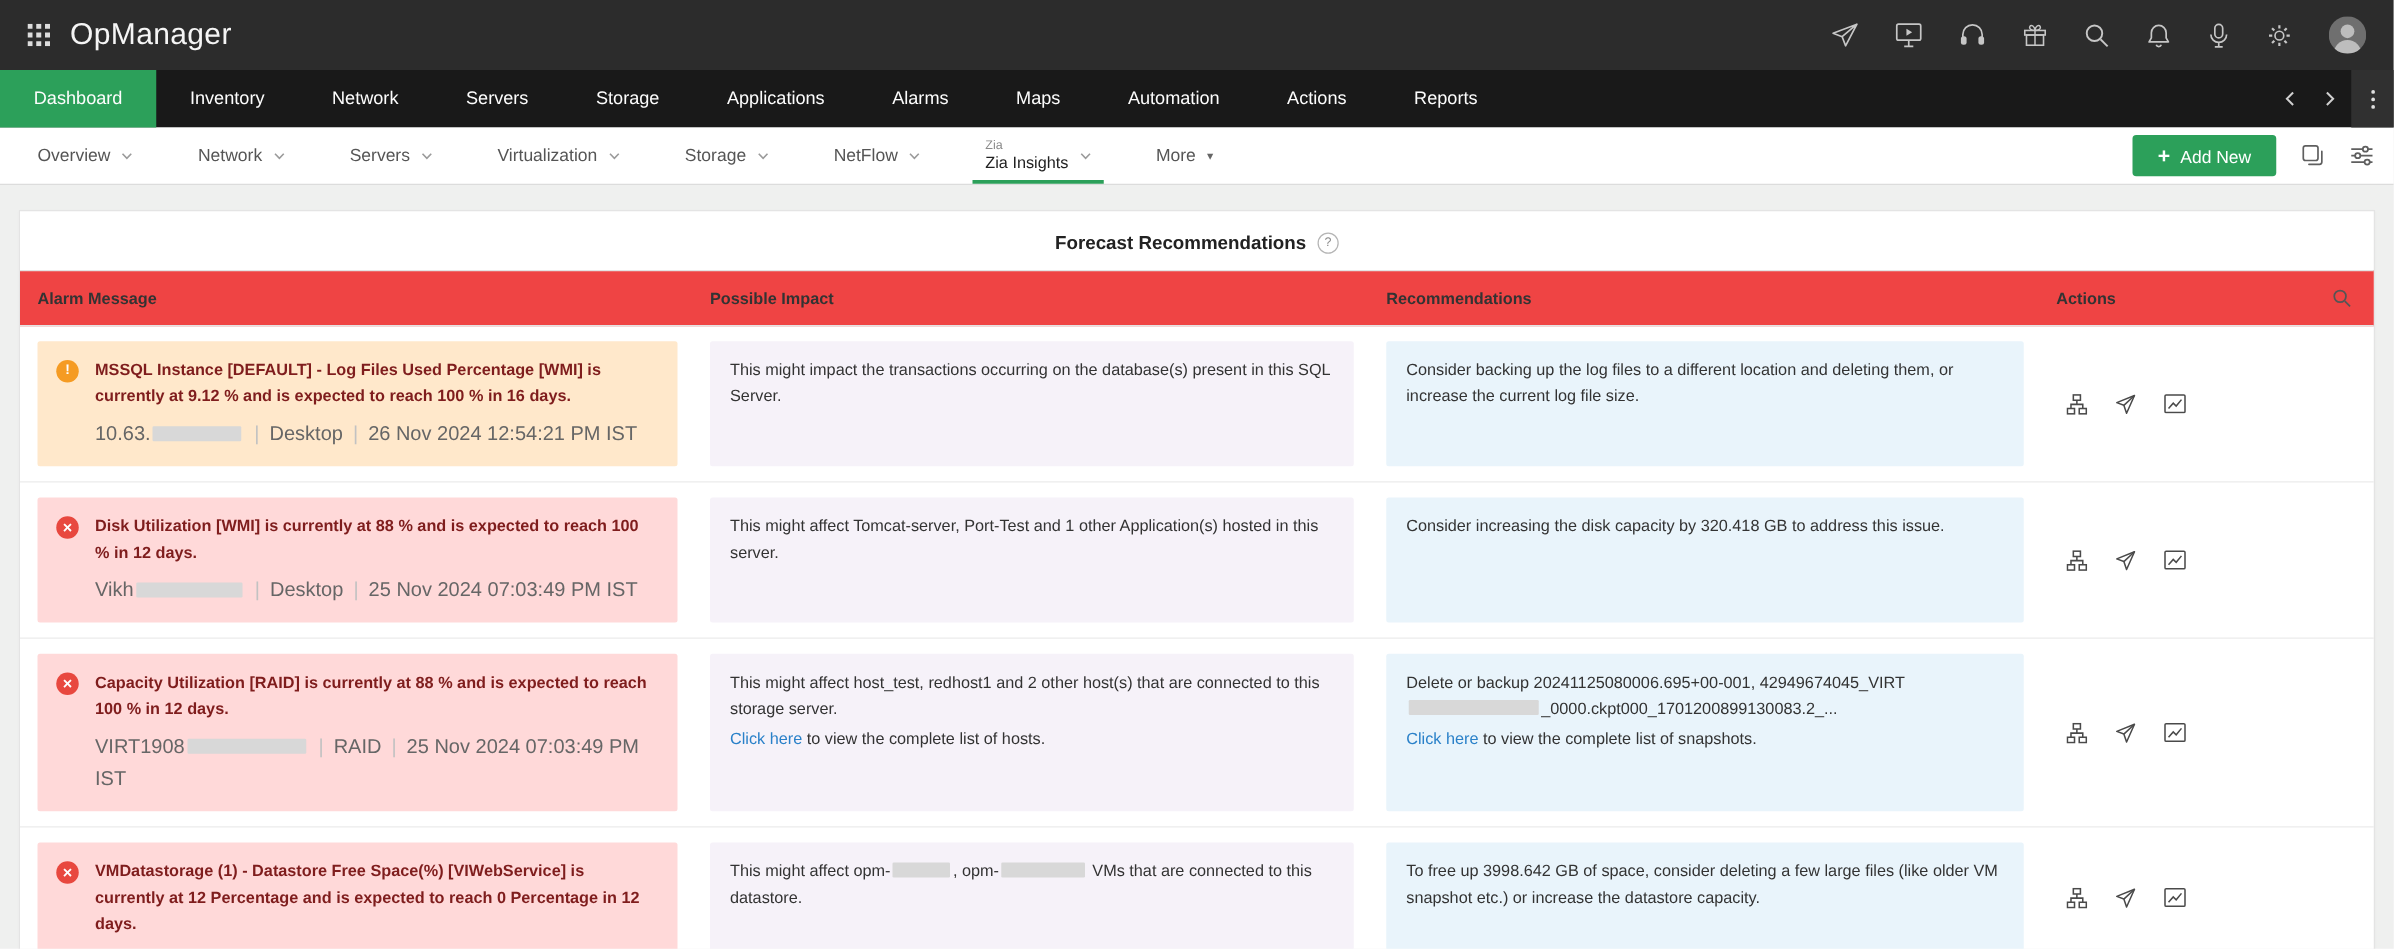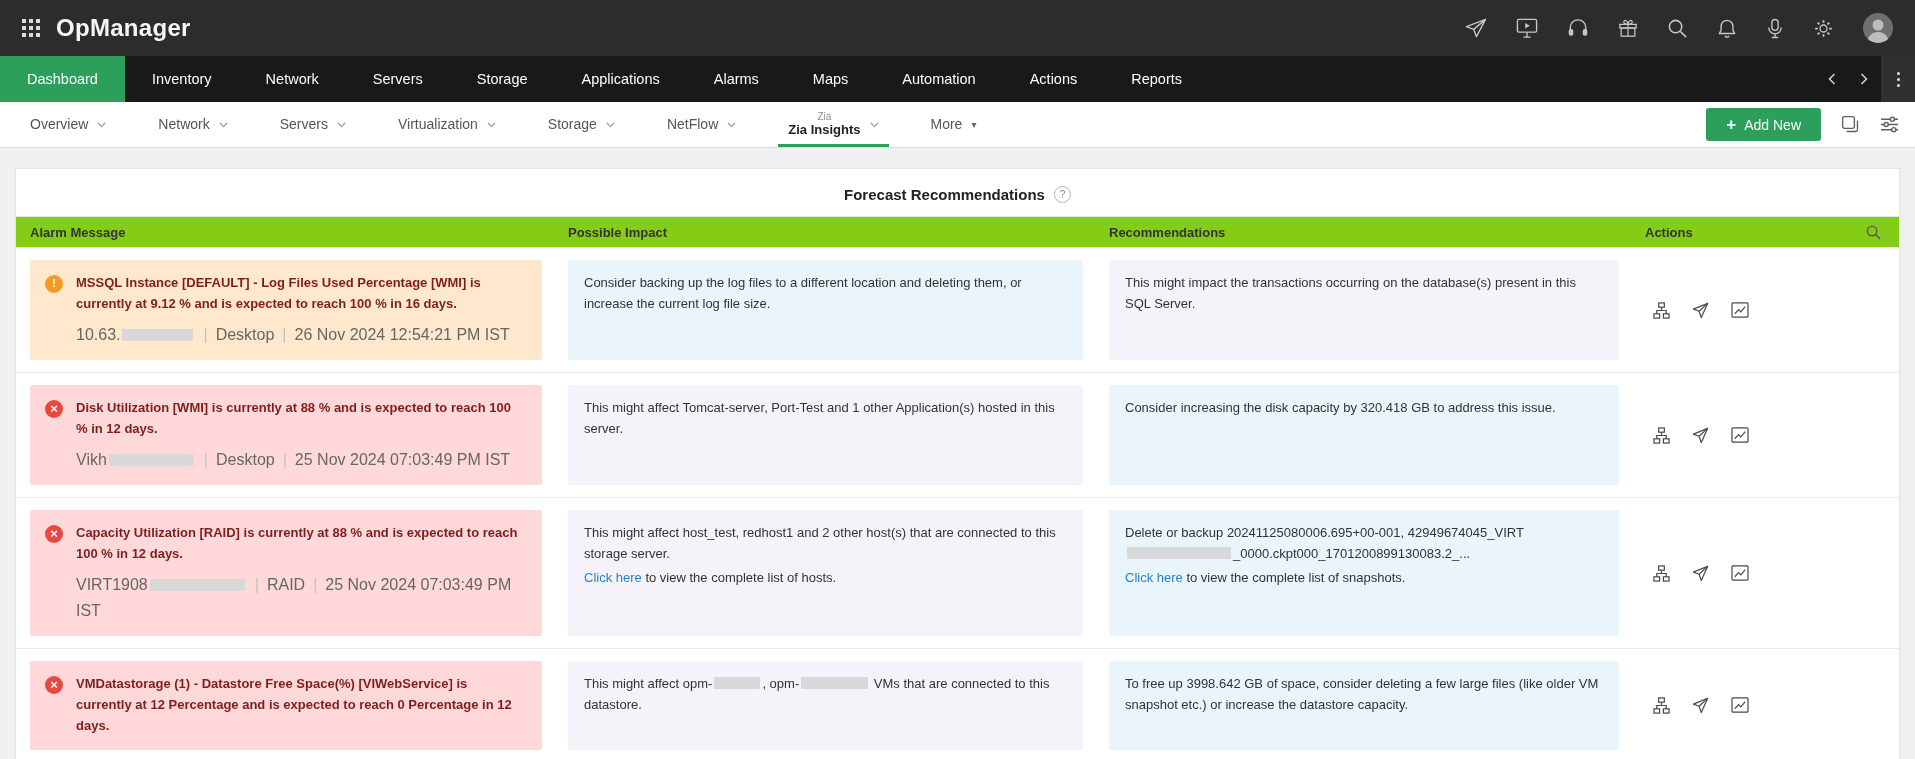--- a/index.html
+++ b/index.html
@@ -6,56 +6,56 @@
     --accent-green:#2ca05a; --topbar-bg:#2c2c2c; --nav-bg:#191919;
     --warning-bg:#ffe8cb; --critical-bg:#ffd9d9; --impact-bg:#f6f2f9;
     --recommendation-bg:#e9f4fb; --link:#2a81c9; --warning-icon:#f59b23; --critical-icon:#e8483f;
   }
   *{box-sizing:border-box; margin:0; padding:0;}
   body{
     width:1915px; height:759px; overflow:hidden; background:#eff0ef;
     font-family:"Liberation Sans", sans-serif; color:#333;
   }
   
-  .topbar{height:56px; background:var(--topbar-bg); display:flex; align-items:center; padding:0 22px;font-weight:bold;}
+  .topbar{height:56px; background:var(--topbar-bg); display:flex; align-items:center; padding:0 22px;}
   .icon-btn{display:inline-flex; align-items:center; justify-content:center; cursor:pointer;}
   .brand{color:#f5f5f5; font-size:24px; margin-left:16px; letter-spacing:.3px;}
   .top-icons{margin-left:auto; display:flex; align-items:center; gap:29px;}
   .avatar{width:30px; height:30px; border-radius:50%; overflow:hidden; display:inline-flex; cursor:pointer;}
   
   .mainnav{height:46px; background:var(--nav-bg); display:flex; align-items:stretch;}
   .nav-items{display:flex; align-items:stretch;}
   .nav-item{display:flex; align-items:center; padding:0 27px; color:#fdfdfd; font-size:14.5px; cursor:pointer; white-space:nowrap;}
   .nav-item.active{background:var(--accent-green);}
   .nav-right{margin-left:auto; display:flex; align-items:center; gap:10px; padding-right:6px;}
   .nav-chev{width:22px; height:46px; display:flex; align-items:center; justify-content:center; cursor:pointer;}
   .nav-dots{width:34px; height:46px; background:#303030; display:flex; flex-direction:column; align-items:center; justify-content:center; gap:3px; cursor:pointer;}
   .nav-dots i{width:3px; height:3px; border-radius:50%; background:#e0e0e0;}
   
   .subnav{height:46px; background:#fff; border-bottom:1px solid #dcdcdc; display:flex; align-items:stretch; padding-left:4px;}
   .subnav-items{display:flex; align-items:stretch;}
   .subnav-item{display:flex; align-items:center; gap:9px; padding:0 26px; color:#555; cursor:pointer; position:relative; white-space:nowrap;}
-  .subnav-text{display:flex; flex-direction:column; justify-content:center; line-height:1.15;align-items:center;}
+  .subnav-text{display:flex; flex-direction:column; justify-content:center; line-height:1.15;}
   .subnav-top{font-size:10px; color:#8a8a8a;}
   .subnav-label{font-size:14px;}
-  .subnav-item.active .subnav-label{font-size:13px; font-weight:bold; color:#222;}
+  .subnav-item.active .subnav-label{font-size:13px; font-weight:normal; color:#222;}
   .subnav-item.active::after{content:""; position:absolute; left:16px; right:16px; bottom:0; height:3px; background:var(--accent-green);}
   .chev{display:inline-flex; align-items:center;}
   .chev.solid{color:#666; font-size:10px;}
   .subnav-right{margin-left:auto; display:flex; align-items:center; gap:20px; padding-right:16px;}
   .add-new-btn{background:var(--accent-green); color:#fff; border:none; border-radius:3px; height:33px; padding:0 20px; font-size:14px; font-family:inherit; display:flex; align-items:center; gap:8px; cursor:pointer;}
   .add-new-btn .plus{font-size:17px; font-weight:bold; line-height:1;}
   
   .content{padding:20px 15px 0;}
   .card{background:#fff; border:1px solid #e4e4e4; box-shadow:0 1px 2px rgba(0,0,0,.04);}
   .card-head{display:flex; align-items:center; gap:9px; padding:17px 18px 13px;justify-content:center;}
   .card-title{font-size:15px; font-weight:bold; color:#222;}
   .help-badge{width:17px; height:17px; border:1px solid #b5b5b5; border-radius:50%; color:#888; font-size:10px; display:flex; align-items:center; justify-content:center; cursor:pointer;}
   .grid-cols{display:grid; grid-template-columns:512px 515px 510px 1fr; column-gap:26px; padding-left:14px; padding-right:14px;}
-  .thead{background:#84cc16; border-top:1px solid #e3e3e3; border-bottom:1px solid #e3e3e3; height:32px; align-items:center;}
+  .thead{background:#ef4444; border-top:1px solid #e3e3e3; border-bottom:1px solid #e3e3e3; height:45px; align-items:center;}
   .th{font-size:13px; font-weight:bold; color:#333;}
   .th-actions{display:flex; align-items:center; justify-content:space-between; padding-right:4px;}
   .tsearch{display:inline-flex; cursor:pointer;}
   
   .trow{padding-top:12px; padding-bottom:12px; border-bottom:1px solid #ececec; align-items:stretch;}
   .cell{border-radius:2px; padding:13px 16px; font-size:13px; line-height:1.6; color:#333; min-height:88px;}
   .alarm-cell{position:relative; padding-left:46px;}
   .trow.warning .alarm-cell{background:var(--warning-bg);}
   .trow.critical .alarm-cell{background:var(--critical-bg);}
   .sev-icon{position:absolute; left:15px; top:15px; width:18px; height:18px; border-radius:50%; color:#fff; font-size:11px; font-weight:bold; display:flex; align-items:center; justify-content:center;}
@@ -315,25 +315,25 @@
       </div>
     </div>
 
     <div class="tbody">
   <div class="trow grid-cols warning">
     <div class="cell alarm-cell">
       <span class="sev-icon">!</span>
       <div class="alarm-message">MSSQL Instance [DEFAULT] - Log Files Used Percentage [WMI] is currently at 9.12 % and is expected to reach 100 % in 16 days.</div>
       <div class="alarm-meta">10.63.<span class="redact" style="width: 71px;"></span><span class="pipe">|</span>Desktop<span class="pipe">|</span>26 Nov 2024 12:54:21 PM IST</div>
     </div>
+    <div class="cell impact-cell">
+            <div class="line">This might impact the transactions occurring on the database(s) present in this SQL Server.</div>
+          </div>
     <div class="cell rec-cell">
             <div class="line">Consider backing up the log files to a different location and deleting them, or increase the current log file size.</div>
-          </div>
-    <div class="cell impact-cell">
-            <div class="line">This might impact the transactions occurring on the database(s) present in this SQL Server.</div>
           </div>
     <div class="actions-cell">
       <span class="action-btn">
         <svg width="17" height="17" viewBox="0 0 18 18">
                 <g fill="none" stroke="#4a4a4a" stroke-width="1.3">
                   <rect x="6" y="1" width="6" height="4.5"></rect>
                   <rect x="1" y="12.5" width="6" height="4.5"></rect>
                   <rect x="11" y="12.5" width="6" height="4.5"></rect>
                   <path d="M9 5.5 V9 M4 12.5 V9 h10 v3.5"></path>
                 </g>

